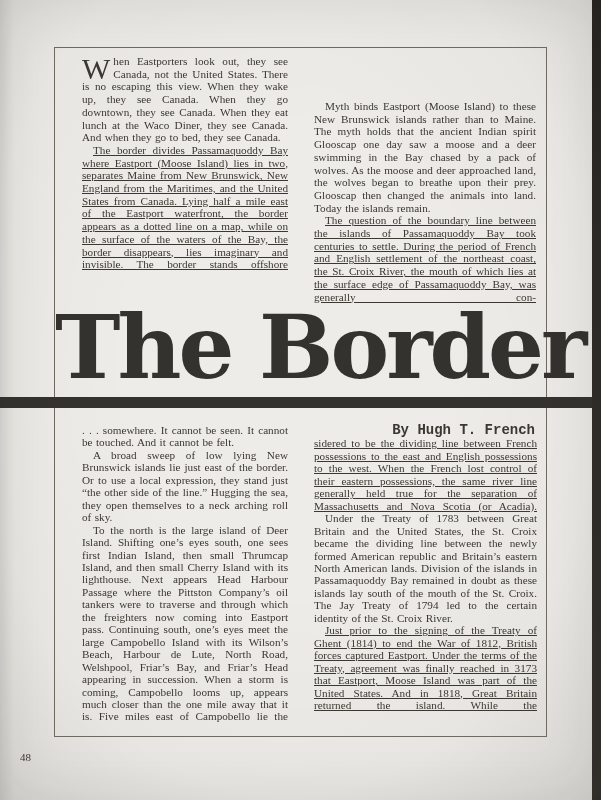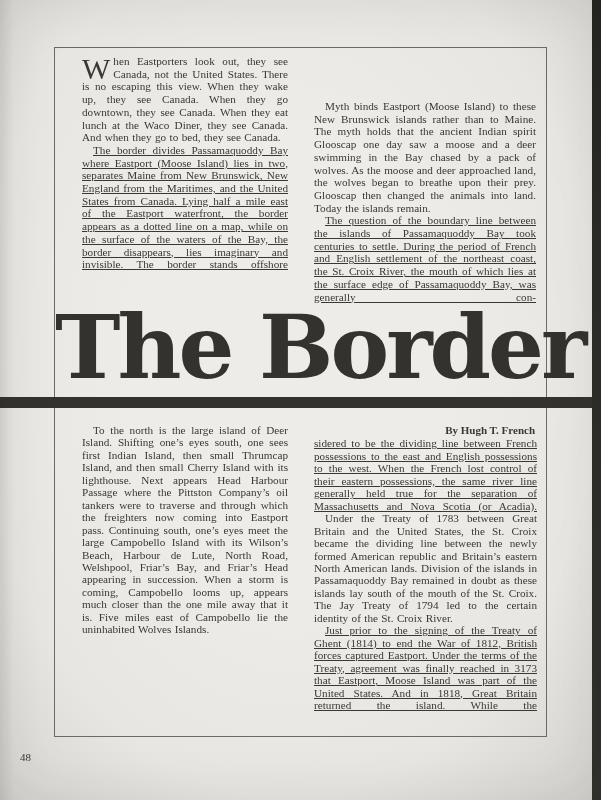--- a/index.html
+++ b/index.html
@@ -81,25 +81,26 @@
     white-space: nowrap;
   }
   .headline-rule {
     position: absolute;
     left: 0; top: 397px;
     width: 601px; height: 11px;
     background: var(--headline_ink);
   }
   .byline {
     font-weight: 700;
-    font-size: 11px;
+    font-size: 14px;
     text-align: right;
     padding-right: 2px;
     margin-bottom: 1px;
     color: var(--ink);
+    font-family: Liberation Mono, monospace;
   }
   .page-number {
     position: absolute;
     left: 20px; top: 751px;
     font-size: 11px;
     color: var(--ink);
   }
 </style>
 </head>
 <body>
@@ -115,20 +116,22 @@
 
   <div class="col col-top col-top-right">
     <p class="indent">Myth binds Eastport (Moose Island) to these New Brunswick islands rather than to Maine. The myth holds that the ancient Indian spirit Glooscap one day saw a moose and a deer swimming in the Bay chased by a pack of wolves. As the moose and deer approached land, the wolves began to breathe upon their prey. Glooscap then changed the animals into land. Today the islands remain.</p>
     <p class="indent justify-last">The question of the boundary line between the islands of Passamaquoddy Bay took centuries to settle. During the period of French and English settlement of the northeast coast, the St. Croix River, the mouth of which lies at the surface edge of Passamaquoddy Bay, was generally con-</p>
   </div>
 
   <h1 class="headline">The Border</h1>
   <div class="headline-rule"></div>
 
   <div class="col col-bottom col-bottom-left">
+    <p>. . . somewhere. It cannot be seen. It cannot be touched. And it cannot be felt.</p>
+    <p class="indent">A broad sweep of low lying New Brunswick islands lie just east of the border. Or to use a local expression, they stand just “the other side of the line.” Hugging the sea, they open themselves to a neck arching roll of sky.</p>
     <p class="indent">To the north is the large island of Deer Island. Shifting one’s eyes south, one sees first Indian Island, then small Thrumcap Island, and then small Cherry Island with its lighthouse. Next appears Head Harbour Passage where the Pittston Company’s oil tankers were to traverse and through which the freighters now coming into Eastport pass. Continuing south, one’s eyes meet the large Campobello Island with its Wilson’s Beach, Harbour de Lute, North Road, Welshpool, Friar’s Bay, and Friar’s Head appearing in succession. When a storm is coming, Campobello looms up, appears much closer than the one mile away that it is.  Five miles east of Campobello lie the uninhabited Wolves Islands.</p>
   </div>
 
   <div class="col col-bottom col-bottom-right">
     <div class="byline">By Hugh T. French</div>
     <p class="justify-last">sidered to be the dividing line between French possessions to the east and English possessions to the west. When the French lost control of their eastern possessions, the same river line generally held true for the separation of Massachusetts and Nova Scotia (or Acadia).</p>
     <p class="indent">Under the Treaty of 1783 between Great Britain and the United States, the St. Croix became the dividing line between the newly formed American republic and Britain’s eastern North American lands. Division of the islands in Passamaquoddy Bay remained in doubt as these islands lay south of the mouth of the St. Croix. The Jay Treaty of 1794 led to the certain identity of the St. Croix River.</p>
     <p class="indent justify-last">Just prior to the signing of the Treaty of Ghent (1814) to end the War of 1812, British forces captured Eastport. Under the terms of the Treaty, agreement was finally reached in 3173 that Eastport, Moose Island was part of the United States. And in 1818, Great Britain returned the island. While the</p>
   </div>
 

